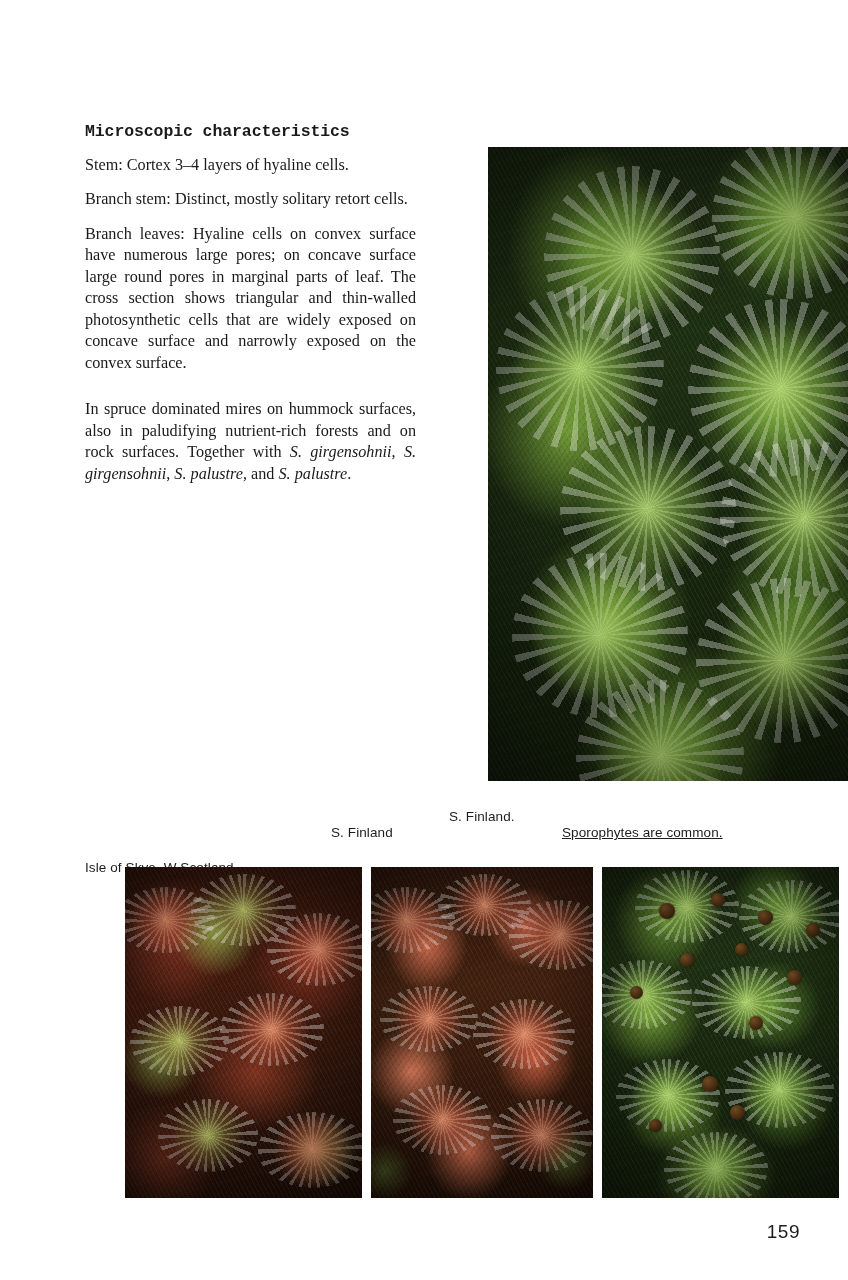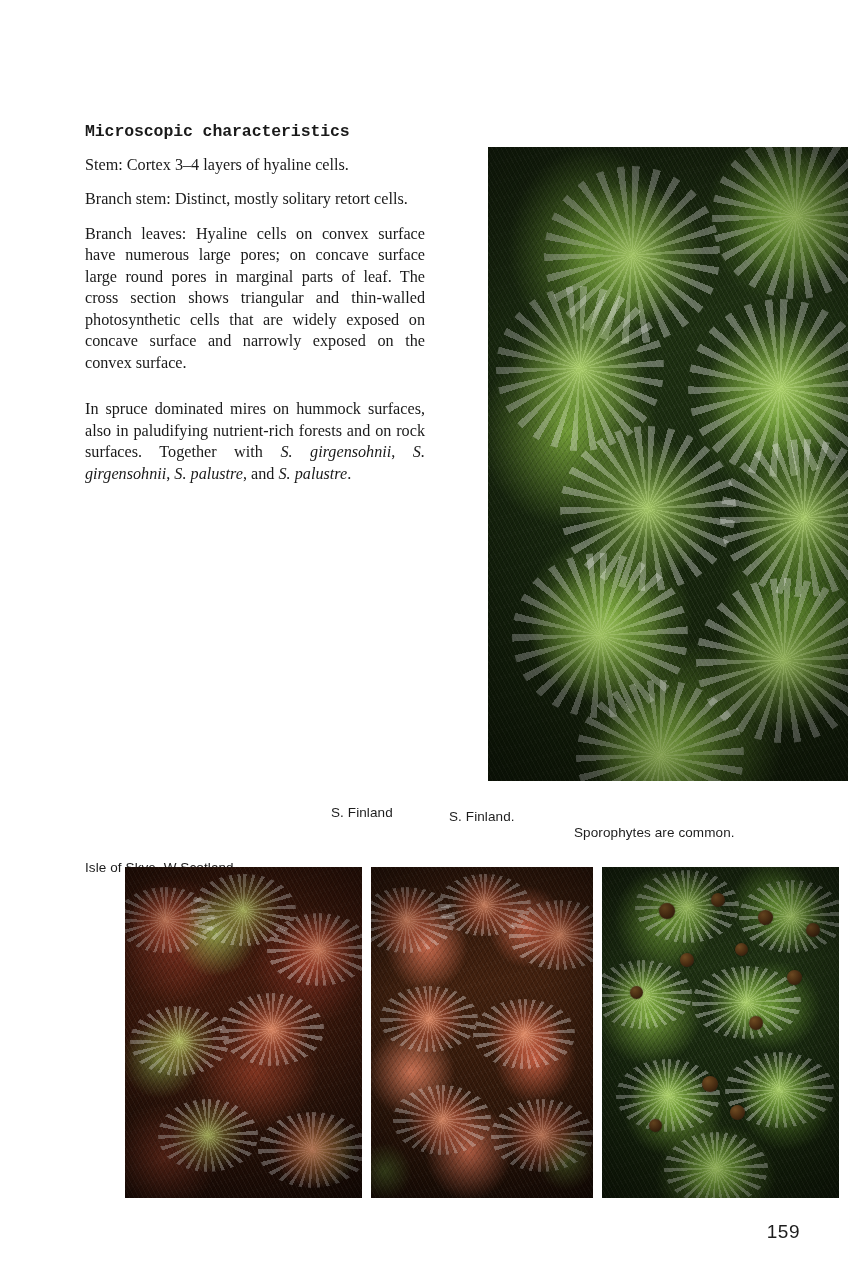--- a/index.html
+++ b/index.html
@@ -27,21 +27,21 @@
     font-family: Liberation Mono, monospace;
     font-weight: bold;
     font-size: 16.5px;
     line-height: 1.2;
     margin: 0 0 13px 0;
     letter-spacing: -0.1px;
   }
   .para {
     font-size: 16.2px;
     line-height: 21.5px;
-    margin: 0 3px 13px 0;
+    margin: 0 12px 13px 0;
     text-align: justify;
     text-justify: inter-word;
     hyphens: none;
   }
   .para:last-child { margin-bottom: 0; }
   .blk { margin-bottom: 25px; }
   i, .ital { font-style: italic; }
 
   
   .photo {
@@ -70,22 +70,22 @@
     height: 634px;
   }
   #caption-main { left: 449px; top: 809px; }
 
   
   #photo-skye   { left: 85px;  top: 851px; width: 237px; height: 331px; }
   #photo-fin    { left: 331px; top: 851px; width: 222px; height: 331px; }
   #photo-sporo  { left: 562px; top: 851px; width: 237px; height: 331px; }
 
   #caption-skye  { left: 85px;  top: 860px; }
-  #caption-fin   { left: 331px; top: 805px; }
-  #caption-sporo { left: 574px; top: 825px; }
+  #caption-fin   { left: 331px; top: 825px; }
+  #caption-sporo { left: 562px; top: 825px; text-decoration: underline; }
 
   
   #page-number {
     position: absolute;
     right: 48px;
     top: 1221px;
     font-family: "Liberation Sans", sans-serif;
     font-size: 19px;
     color: #1d1d1d;
     letter-spacing: 0.5px;

